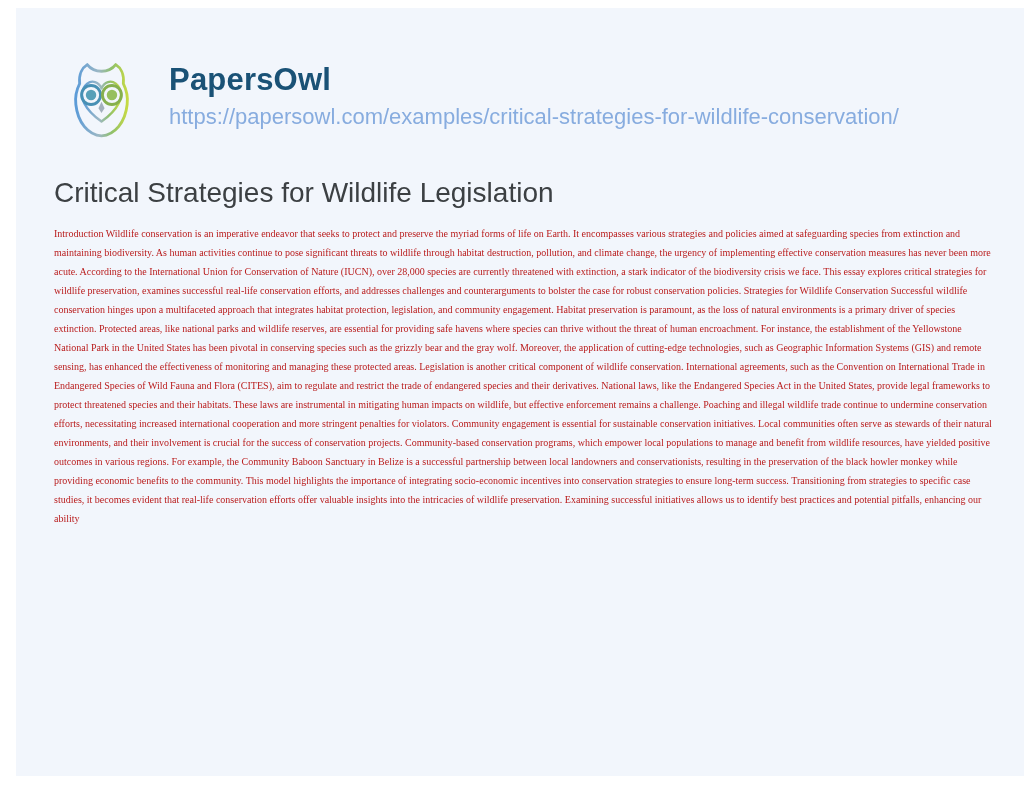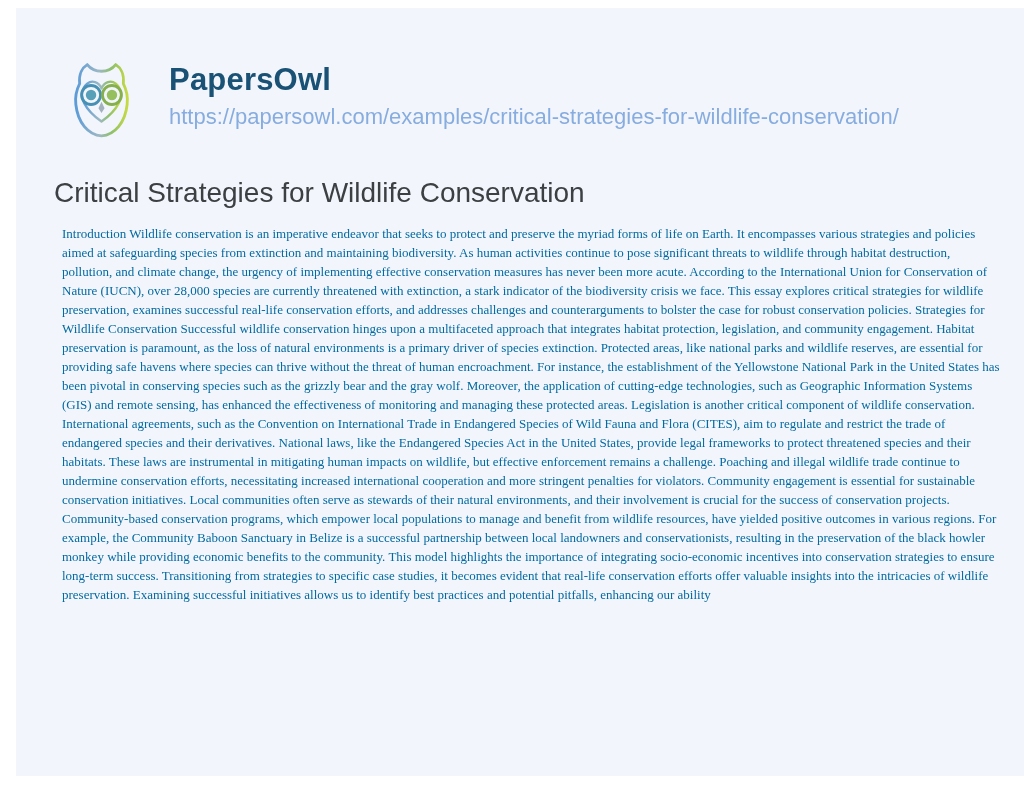--- a/index.html
+++ b/index.html
@@ -50,26 +50,26 @@
     display: inline-block;
   }
   .article-title {
     margin: 24px 0 15px 0;
     font-size: 28px;
     font-weight: 400;
     color: #3c4043;
     line-height: 33px;
   }
   .article-body {
-    margin: 8px;
+    margin: 0;
     width: 938px;
     font-family: "Liberation Serif", serif;
-    font-size: 13px;
+    font-size: 10px;
     line-height: 19px;
-    color: #0369a1;
+    color: #b91c1c;
     text-align: left;
   }
 </style>
 </head>
 <body>
 
 <div class="page-panel">
 
   <div class="header">
 
@@ -96,17 +96,17 @@
       <path d="M 50 47 L 46.8 54 L 50 59 L 53.2 54 Z" fill="#a3b0bd"></path>
     </svg>
 
     <div class="brand-block">
       <div class="brand-name">PapersOwl</div>
       <a class="brand-url" href="#">https://papersowl.com/examples/critical-strategies-for-wildlife-conservation/</a>
     </div>
 
   </div>
 
-  <h1 class="article-title">Critical Strategies for Wildlife Conservation</h1>
+  <h1 class="article-title">Critical Strategies for Wildlife Legislation</h1>
 
   <p class="article-body">Introduction Wildlife conservation is an imperative endeavor that seeks to protect and preserve the myriad forms of life on Earth. It encompasses various strategies and policies aimed at safeguarding species from extinction and maintaining biodiversity. As human activities continue to pose significant threats to wildlife through habitat destruction, pollution, and climate change, the urgency of implementing effective conservation measures has never been more acute. According to the International Union for Conservation of Nature (IUCN), over 28,000 species are currently threatened with extinction, a stark indicator of the biodiversity crisis we face. This essay explores critical strategies for wildlife preservation, examines successful real-life conservation efforts, and addresses challenges and counterarguments to bolster the case for robust conservation policies. Strategies for Wildlife Conservation Successful wildlife conservation hinges upon a multifaceted approach that integrates habitat protection, legislation, and community engagement. Habitat preservation is paramount, as the loss of natural environments is a primary driver of species extinction. Protected areas, like national parks and wildlife reserves, are essential for providing safe havens where species can thrive without the threat of human encroachment. For instance, the establishment of the Yellowstone National Park in the United States has been pivotal in conserving species such as the grizzly bear and the gray wolf. Moreover, the application of cutting-edge technologies, such as Geographic Information Systems (GIS) and remote sensing, has enhanced the effectiveness of monitoring and managing these protected areas. Legislation is another critical component of wildlife conservation. International agreements, such as the Convention on International Trade in Endangered Species of Wild Fauna and Flora (CITES), aim to regulate and restrict the trade of endangered species and their derivatives. National laws, like the Endangered Species Act in the United States, provide legal frameworks to protect threatened species and their habitats. These laws are instrumental in mitigating human impacts on wildlife, but effective enforcement remains a challenge. Poaching and illegal wildlife trade continue to undermine conservation efforts, necessitating increased international cooperation and more stringent penalties for violators. Community engagement is essential for sustainable conservation initiatives. Local communities often serve as stewards of their natural environments, and their involvement is crucial for the success of conservation projects. Community-based conservation programs, which empower local populations to manage and benefit from wildlife resources, have yielded positive outcomes in various regions. For example, the Community Baboon Sanctuary in Belize is a successful partnership between local landowners and conservationists, resulting in the preservation of the black howler monkey while providing economic benefits to the community. This model highlights the importance of integrating socio-economic incentives into conservation strategies to ensure long-term success. Transitioning from strategies to specific case studies, it becomes evident that real-life conservation efforts offer valuable insights into the intricacies of wildlife preservation. Examining successful initiatives allows us to identify best practices and potential pitfalls, enhancing our ability</p>
 
 </div>
 
 </body></html>

